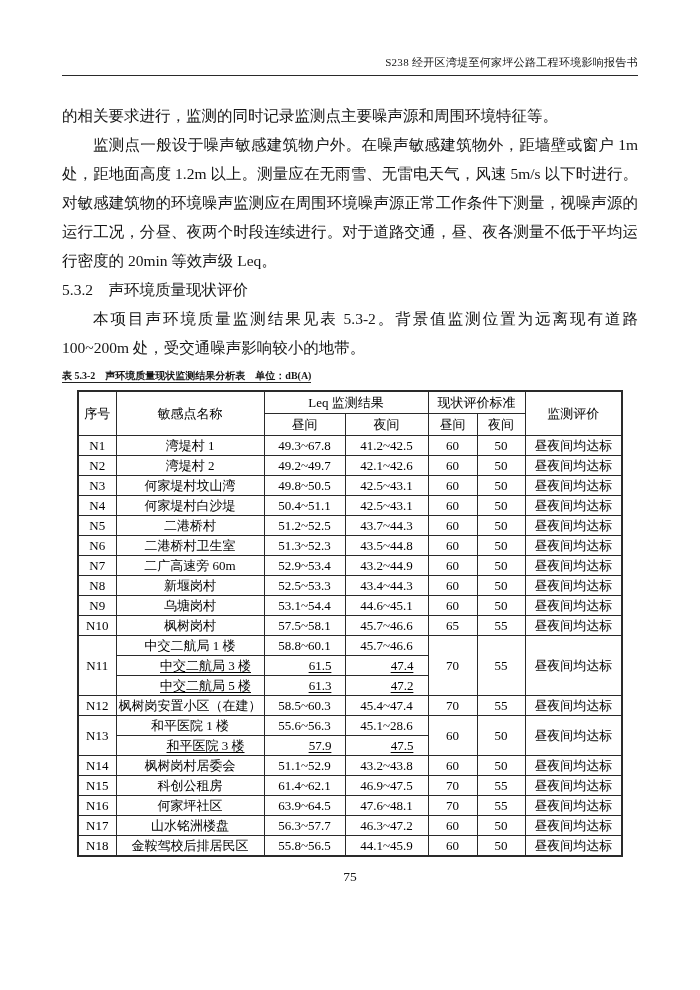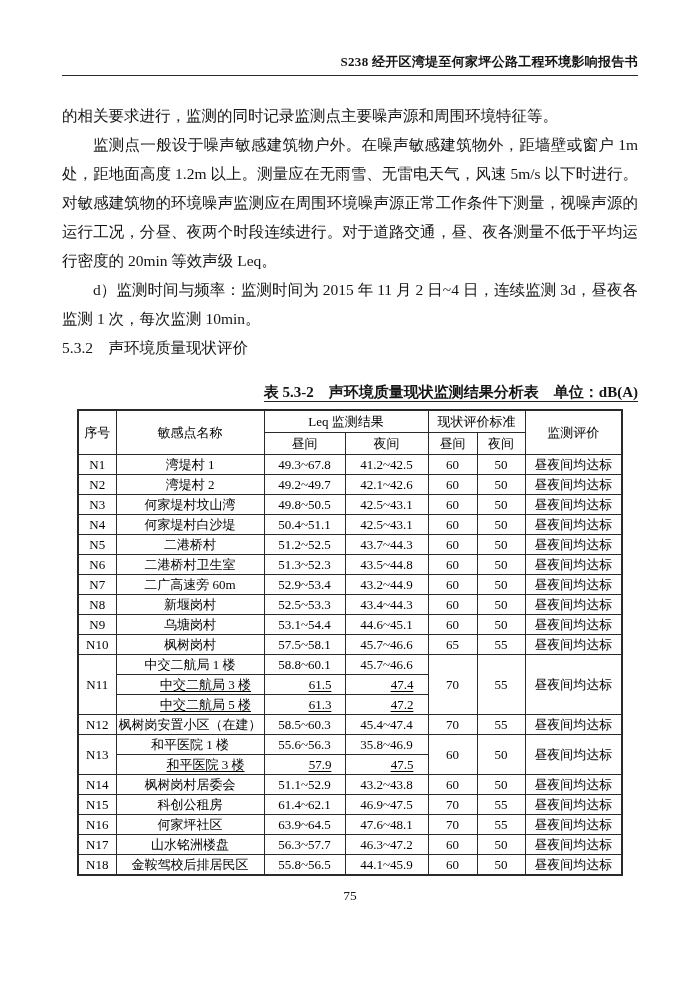--- a/index.html
+++ b/index.html
@@ -5,36 +5,36 @@
   * { margin:0; padding:0; box-sizing:border-box; }
   html,body { background:#ffffff; }
   body {
     width:700px; height:990px; position:relative; overflow:hidden;
     color:#151515;
     font-family:"Liberation Serif","DejaVu Serif",serif;
   }
   .page { padding:54px 62px 0 62px; }
 
   .running-head {
-    text-align:right; font-size:13px; line-height:16px;
-    letter-spacing:.3px; padding-bottom:5px;font-weight:bold;
+    text-align:right; font-size:11px; line-height:16px;
+    letter-spacing:.3px; padding-bottom:5px;
   }
   .head-rule { border-bottom:1.6px solid #2a2a2a; }
 
   .bodytext { margin-top:25px; }
   .bodytext p {
     font-size:15.5px; line-height:29px; text-align:justify;
     text-justify:inter-character;
   }
   .bodytext p.indent { text-indent:2em; }
   .section-heading {
     font-size:15.5px; line-height:29px; text-align:left;
   }
 
-  .table-title { text-align:right; margin-top:21px; font-size:15px; }
+  .table-title { text-align:left; margin-top:7px; font-size:10px; }
   .table-title .tt {
     font-weight:bold; border-bottom:1.5px solid #222; padding-bottom:1px;
   }
 
   table.noise {
     width:544px; margin:7px auto 0 auto;
     border-collapse:collapse; table-layout:fixed;
     font-size:13px; color:#000000;
     border:2px solid #2a2a2a;
   }
@@ -56,22 +56,22 @@
 <div class="page">
 
   <div class="running-head">
     <span>S238 经开区湾堤至何家坪公路工程环境影响报告书</span>
   </div>
   <div class="head-rule"></div>
 
   <div class="bodytext">
     <p>的相关要求进行，监测的同时记录监测点主要噪声源和周围环境特征等。</p>
     <p class="indent">监测点一般设于噪声敏感建筑物户外。在噪声敏感建筑物外，距墙壁或窗户 1m 处，距地面高度 1.2m 以上。测量应在无雨雪、无雷电天气，风速 5m/s 以下时进行。对敏感建筑物的环境噪声监测应在周围环境噪声源正常工作条件下测量，视噪声源的运行工况，分昼、夜两个时段连续进行。对于道路交通，昼、夜各测量不低于平均运行密度的 20min 等效声级 Leq。</p>
-    <p class="indent">d）监测时间与频率：监测时间为 2015 年 11 月 2 日~4 日，连续监测 3d，昼夜各监测 1 次，每次监测 10min。</p>
     <p class="section-heading">5.3.2　声环境质量现状评价</p>
+    <p class="indent">本项目声环境质量监测结果见表 5.3-2。背景值监测位置为远离现有道路 100~200m 处，受交通噪声影响较小的地带。</p>
   </div>
 
   <div class="table-title">
     <span class="tt">表 5.3-2　声环境质量现状监测结果分析表　单位：dB(A)</span>
   </div>
 
   <table class="noise">
     <colgroup>
       <col style="width:38px">
         <col style="width:148px">
@@ -212,21 +212,21 @@
           <td><span>58.5~60.3</span></td>
           <td><span>45.4~47.4</span></td>
           <td><span>70</span></td>
           <td><span>55</span></td>
           <td><span>昼夜间均达标</span></td>
         </tr>
         <tr>
           <td rowspan="2"><span>N13</span></td>
           <td><span>和平医院 1 楼</span></td>
           <td><span>55.6~56.3</span></td>
-          <td><span>35.8~46.9</span></td>
+          <td><span>45.1~28.6</span></td>
           <td rowspan="2"><span>60</span></td>
           <td rowspan="2"><span>50</span></td>
           <td rowspan="2"><span>昼夜间均达标</span></td>
         </tr>
         <tr>
           <td><span class="u">和平医院 3 楼</span></td>
           <td><span class="u">57.9</span></td>
           <td><span class="u">47.5</span></td>
         </tr>
         <tr>

